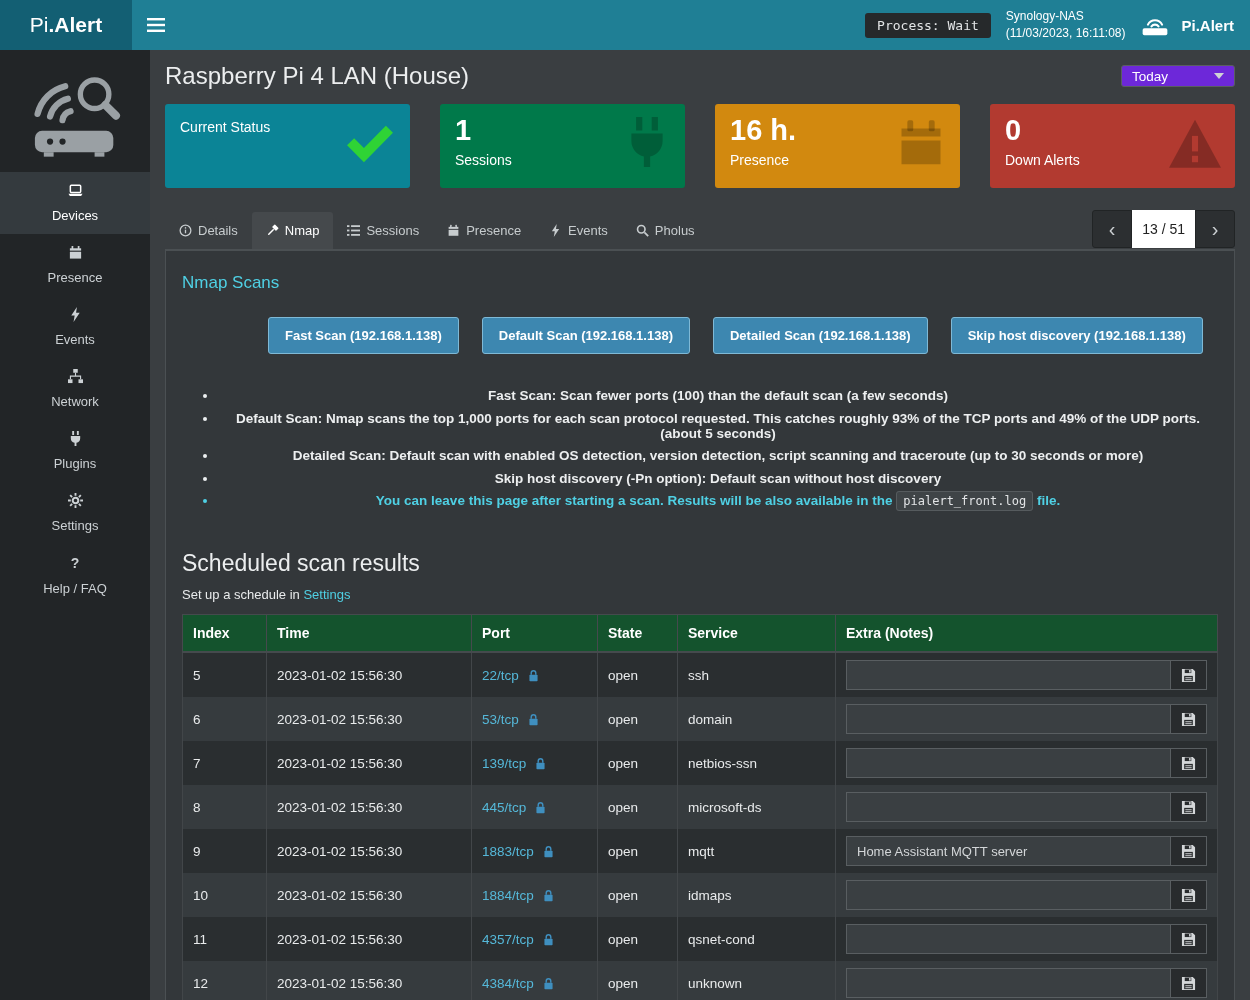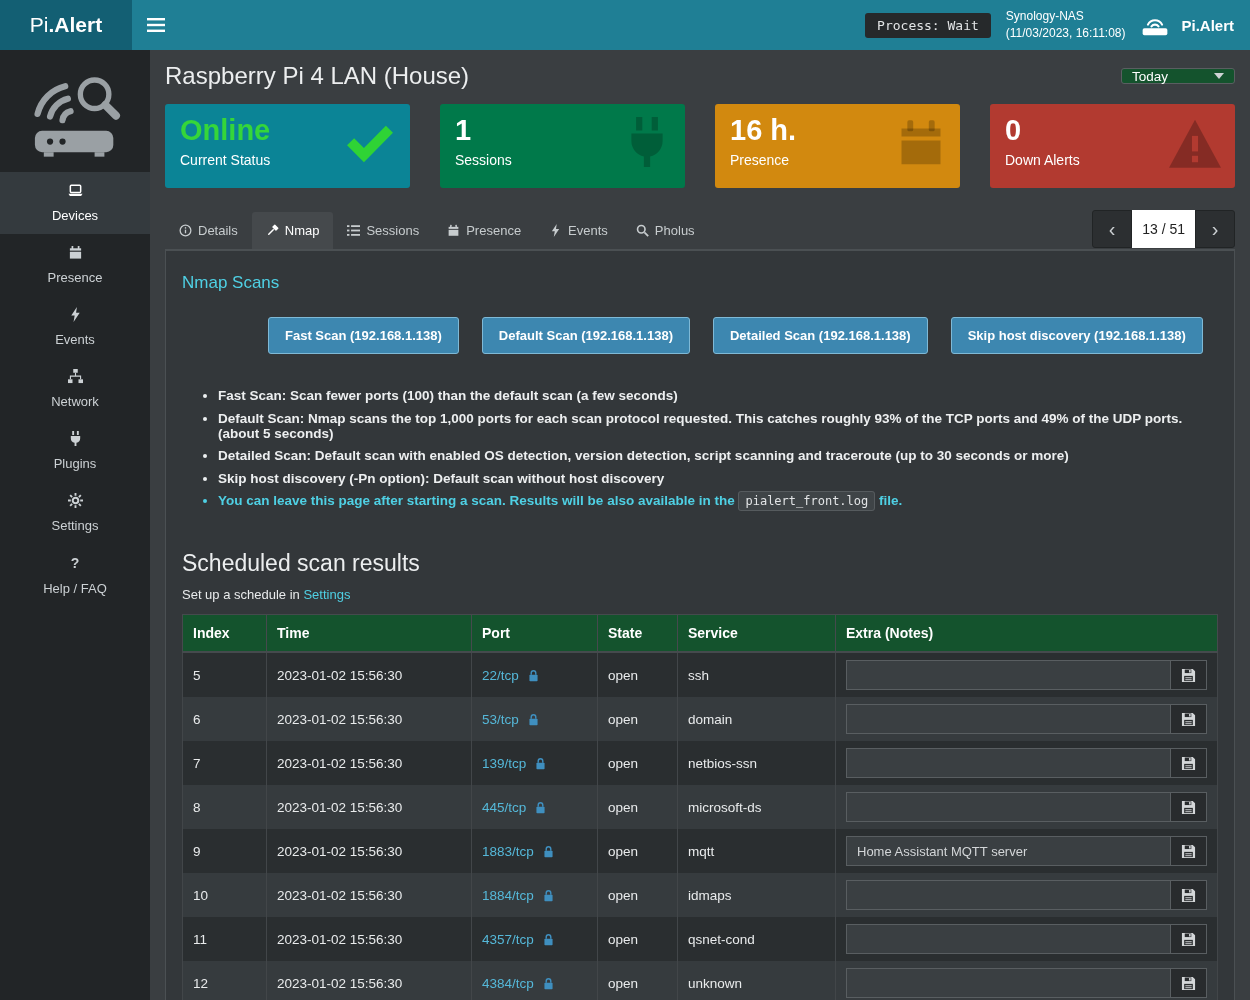--- a/index.html
+++ b/index.html
@@ -23,21 +23,21 @@
   .logo-wrap { padding:18px 0 14px; display:flex; justify-content:center; }
   .nav-item { display:flex; align-items:center; gap:10px; padding:11px 15px; font-size:13px; color:#ccd1d4; cursor:pointer;flex-direction:column; }
   .nav-item.active { background:#343a3e; color:#fff; }
   .nav-item .icon { width:15px; flex:none; }
   .q-icon { width:15px; text-align:center; font-size:14px; font-weight:bold; }
 
   
   .main { position:absolute; top:50px; left:150px; right:0; bottom:0; background:#3a3e41; padding:10px 15px 0; overflow:hidden; }
   .title-row { display:flex; align-items:center; justify-content:space-between; margin:2px 0 14px; }
   .page-title { font-size:24px; font-weight:400; color:#eceeef; }
-  .period-select { width:114px; height:16px; background:#14532d; border:1px solid #5a5e61; border-radius:3px; color:#fff; font-size:13.5px; display:flex; align-items:center; justify-content:space-between; padding:0 10px; cursor:pointer; }
+  .period-select { width:114px; height:22px; background:#6d28d9; border:1px solid #5a5e61; border-radius:3px; color:#fff; font-size:13.5px; display:flex; align-items:center; justify-content:space-between; padding:0 10px; cursor:pointer; }
 
   
   .cards { display:grid; grid-template-columns:repeat(4,1fr); gap:30px; margin-bottom:22px; }
   .card { border-radius:3px; height:84px; padding:10px 15px; position:relative; color:#fff; overflow:hidden; }
   .card .value { font-size:29px; font-weight:bold; line-height:1.15; }
   .card .label { font-size:14px; margin-top:5px; }
   .big-icon { position:absolute; top:13px; right:13px; }
   .card-status { background:#0b8496; } .card-status .value { color:#35d63a; }
   .card-sessions { background:#00794a; }
   .card-presence { background:#d2890f; }
@@ -53,21 +53,21 @@
   .page-btn { width:40px; height:38px; background:#2c2f31; color:#cdd1d4; font-size:20px; display:flex; align-items:center; justify-content:center; border:1px solid #212425; cursor:pointer; }
   .page-btn.prev { border-radius:3px 0 0 3px; }
   .page-btn.next { border-radius:0 3px 3px 0; }
   .page-current { min-width:60px; height:38px; background:#fff; color:#222; font-size:14px; display:flex; align-items:center; justify-content:center; padding:0 10px; }
 
   
   .panel { background:#33373a; border:1px solid #4b5053; border-top-width:2px; padding:16px 16px 0; height:761px; overflow:hidden; }
   .nmap-title { color:#4fd0e4; font-size:17px; font-weight:500; margin:6px 0 2px; }
   .scan-buttons { display:flex; gap:23px; margin:24px 0 34px 86px; }
   .scan-btn { background:#3d87b0; border:1px solid #7fb9d6; border-radius:3px; color:#fff; font-size:13px; font-weight:600; padding:10px 16px; cursor:pointer; font-family:inherit; }
-  .notes { list-style:disc; margin:0 0 0 22px; padding-left:14px; }
+  .notes { list-style:disc; margin:0 0 0 22px; padding-left:14px;text-align:center; }
   .notes li { font-size:13.5px; font-weight:600; color:#edeff0; margin-bottom:7.5px; }
   .notes li.link-note { color:#4fd0e4; }
   .code { font-family:"DejaVu Sans Mono", monospace; font-size:12px; background:#3f4447; border:1px solid #565b5e; border-radius:3px; padding:2px 6px; color:#e2e4e6; font-weight:400; }
 
   .results-title { font-size:23px; font-weight:400; color:#eceeef; margin:42px 0 10px; }
   .schedule-line { font-size:13px; font-weight:400; margin-bottom:12px; }
   .link { color:#4fd0e4; cursor:pointer; text-decoration:none; }
 
   
   table.results { width:100%; border-collapse:collapse; border:1px solid #474c4f; }
@@ -196,21 +196,20 @@
     <div class="period-select">
       <span>Today</span>
       <svg viewBox="0 0 10 6" width="10" height="6" fill="#cfd3d5">
           <path d="M0 0l5 6 5-6z"></path>
         </svg>
     </div>
   </div>
 
   <div class="cards">
     <div class="card card-status">
-      <div class="value">Online</div>
       <div class="label">Current Status</div>
       <svg class="big-icon" viewBox="0 0 16 16" width="54" height="54" fill="#2fd335">
           <path d="M6.2 13.4 1.2 8.4l2.1-2.1 2.9 2.9 6.5-6.6 2.1 2.1z"></path>
         </svg>
     </div>
     <div class="card card-sessions">
       <div class="value">1</div>
       <div class="label">Sessions</div>
       <svg class="big-icon dark-glyph" viewBox="0 0 16 16" width="50" height="50">
           <path d="M4.5 0h2v4.3h-2zM9.5 0h2v4.3h-2zM3 5.3h10v2.4a5 5 0 0 1-4 4.9V16H7v-3.4a5 5 0 0 1-4-4.9z"></path>

